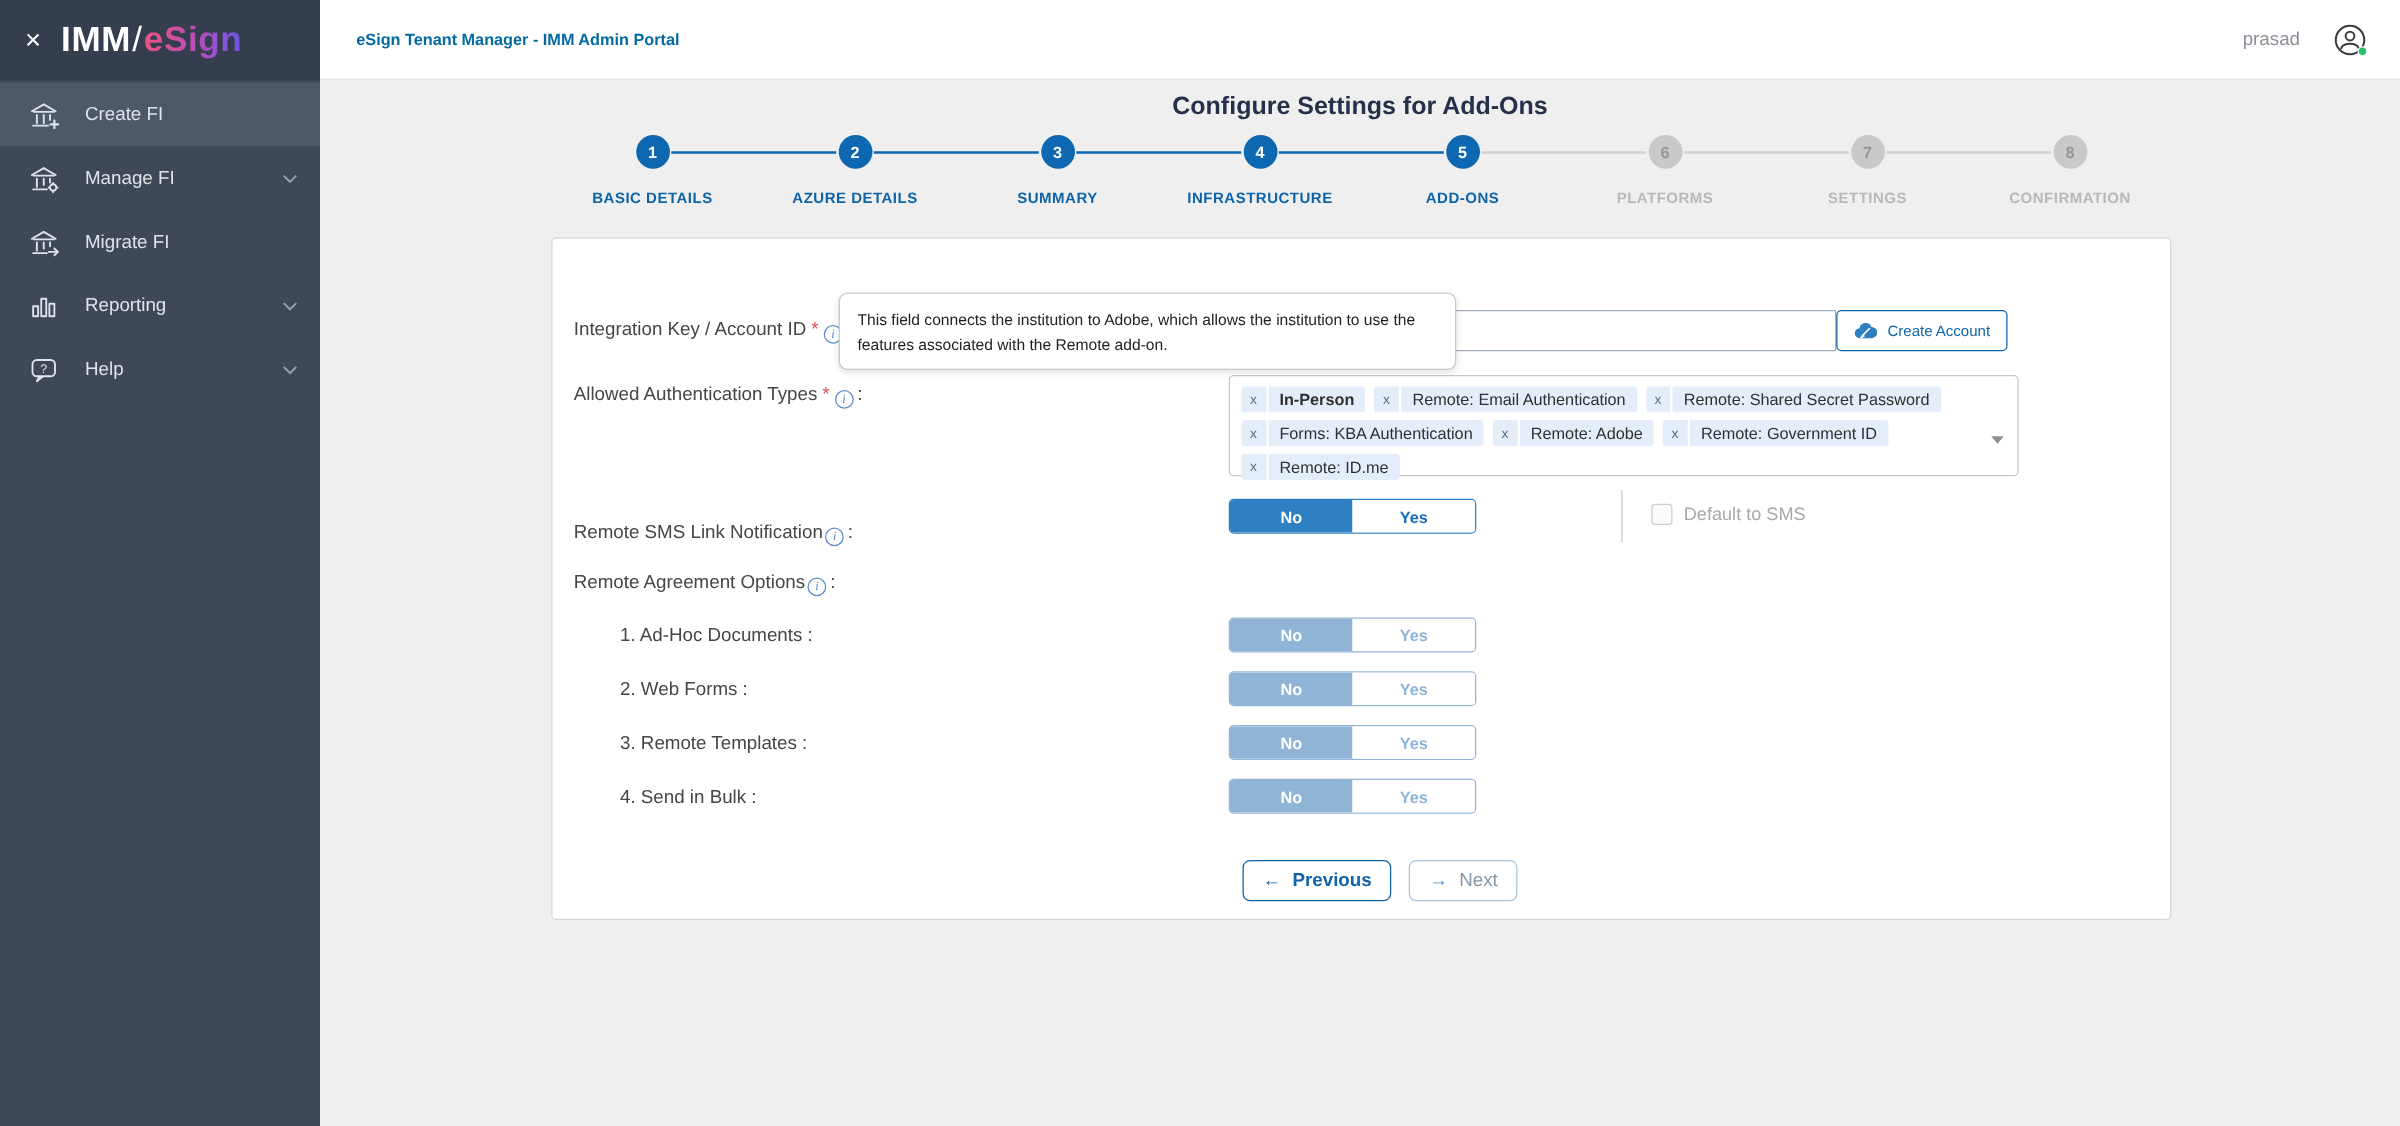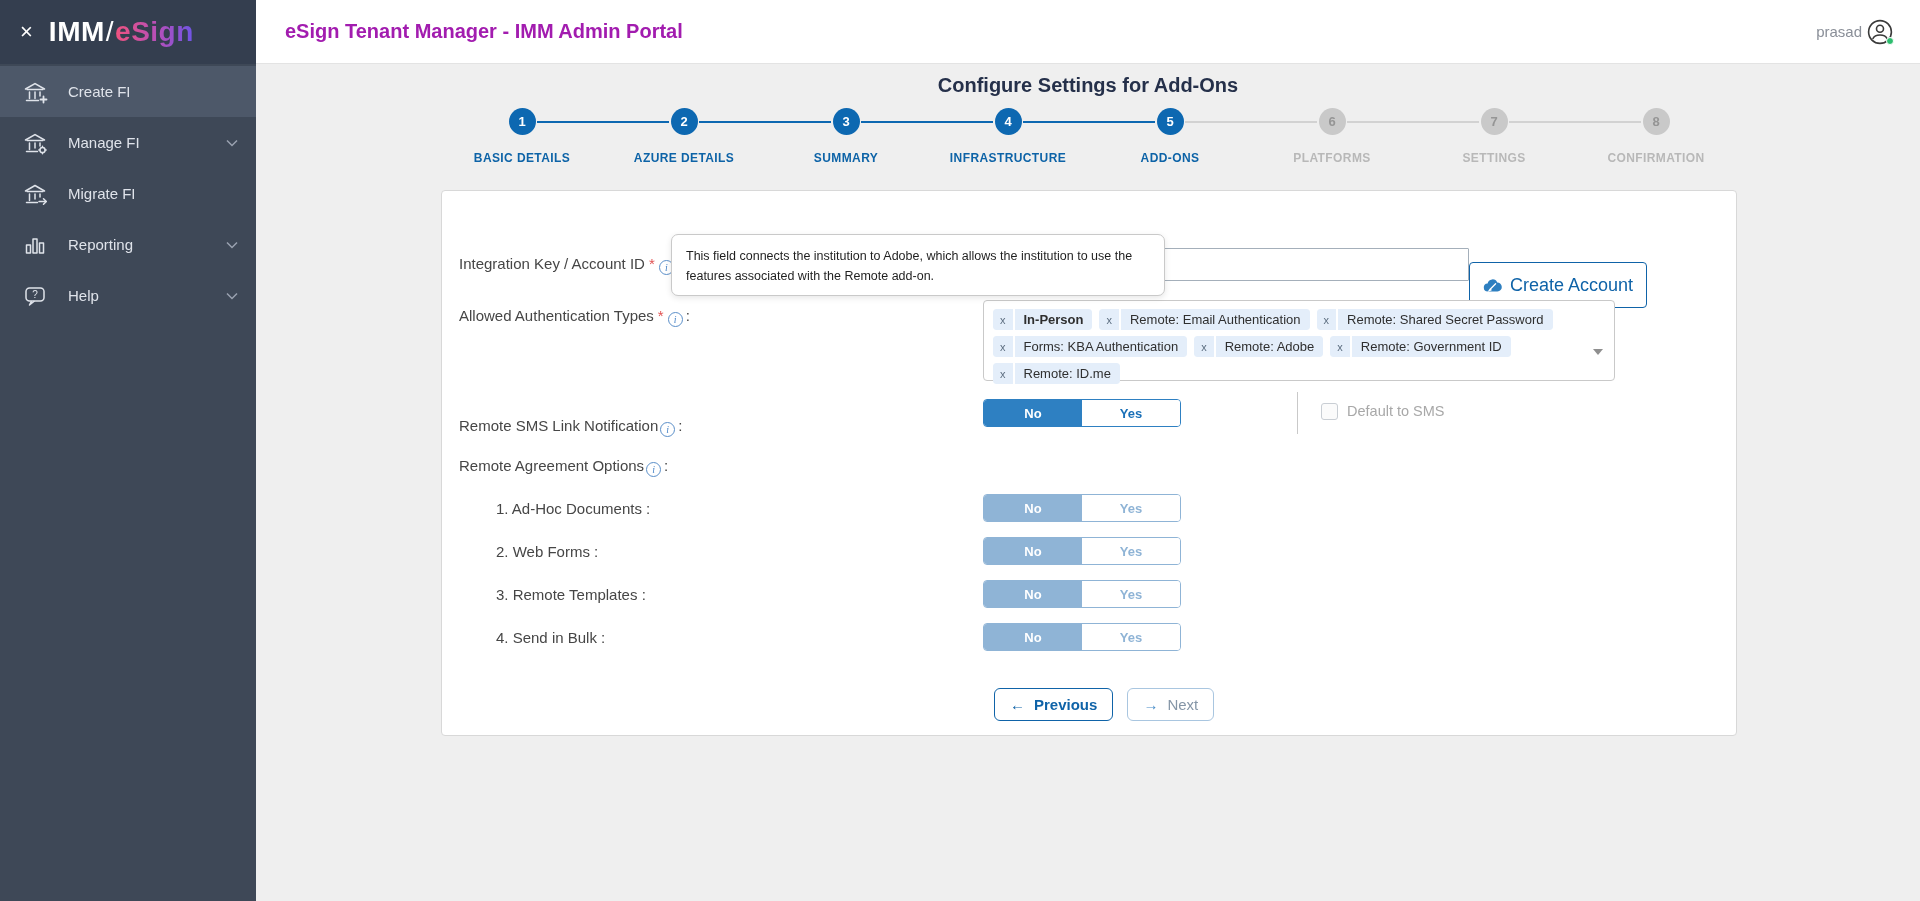--- a/index.html
+++ b/index.html
@@ -38,22 +38,22 @@
   .nav-item .chev { margin-left:auto; }
   .nav-icon { width:26px; height:26px; flex:0 0 26px; }
 
   
   .header {
     position:absolute; left:256px; top:0; right:0; height:64px;
     background:#ffffff; border-bottom:1px solid #e3e3e3;
     display:flex; align-items:center; justify-content:space-between;
     padding:0 26px 0 29px; z-index:5;
   }
-  .header-title { font-size:20px; font-weight:bold; color:#a21caf; }
-  .user-box { display:flex; align-items:center; gap:4px; }
+  .header-title { font-size:13px; font-weight:bold; color:#0369a1; }
+  .user-box { display:flex; align-items:center; gap:26px; }
   .user-name { color:#8a8f98; font-size:15px; }
   .avatar-wrap { position:relative; width:28px; height:28px; cursor:pointer; }
   .status-dot {
     position:absolute; right:0px; bottom:1px; width:8px; height:8px;
     border-radius:50%; background:#2dbd6e; border:1px solid #fff;
   }
 
   
   .page-title {
     position:absolute; left:256px; right:0; top:74px; text-align:center;
@@ -113,26 +113,25 @@
     font-family:"Liberation Sans", sans-serif; border-radius:1px;
   }
   .tooltip {
     position:absolute; left:229px; top:43px; width:494px; height:62px;
     background:#ffffff; border:1px solid #c9c9c9; border-radius:7px;
     box-shadow:0 2px 6px rgba(0,0,0,0.10);
     padding:11px 14px; font-size:12.5px; color:#1f1f1f; line-height:1.6;
     z-index:6;
   }
   .create-btn {
-    position:absolute; left:1027px; top:57px; height:46px;
+    position:absolute; left:1027px; top:57px; height:33px;
     border:1px solid #0f63a8; border-radius:4px; background:#ffffff;
-    color:#0f63a8; font-size:18px; display:flex; align-items:center;
+    color:#0f63a8; font-size:12px; display:flex; align-items:center;
     gap:8px; padding:0 13px; cursor:pointer;
     font-family:"Liberation Sans", sans-serif;
-    margin-top:14px;
   }
 
   .multiselect {
     position:absolute; left:541px; top:109px; width:632px; height:81px;
     border:1px solid #c9c9c9; border-radius:4px; background:#fff;
     padding:8px 26px 8px 9px; display:flex; flex-wrap:wrap; gap:6px 7px;
     align-content:flex-start;
   }
   .tag { display:inline-flex; height:21px; font-size:13px; border-radius:3px; overflow:hidden; background:transparent; }
   .tag .x {
@@ -161,21 +160,21 @@
     font-size:13px; font-weight:bold; cursor:pointer;
   }
   .toggle.live { border:1px solid #2e80c2; }
   .toggle.live .on  { background:#2e80c2; color:#ffffff; }
   .toggle.live .off { background:#ffffff; color:#1a70b8; }
   .toggle.muted { border:1px solid #8fb4d6; }
   .toggle.muted .on  { background:#8fb4d6; color:#ffffff; }
   .toggle.muted .off { background:#ffffff; color:#8fb4d6; }
 
   .vdivider { position:absolute; left:855px; top:201px; height:42px; width:1px; background:#c9c9c9; }
-  .chk-row { position:absolute; left:879px; top:212px; display:flex; gap:9px; }
+  .chk-row { position:absolute; left:879px; top:212px; display:flex; align-items:center; gap:9px; }
   .chk-box {
     width:17px; height:17px; border:1.5px solid #c9ced4; border-radius:3px;
     background:#fbfbfb; cursor:pointer;
   }
   .chk-label { color:#a8a8a8; font-size:14.5px; }
 
   .btn-row { position:absolute; left:552px; top:497px; display:flex; gap:14px; }
   .nav-btn {
     height:33px; border-radius:6px; background:#fff; font-size:15px;
     display:flex; align-items:center; gap:9px; padding:0 15px; cursor:pointer;

